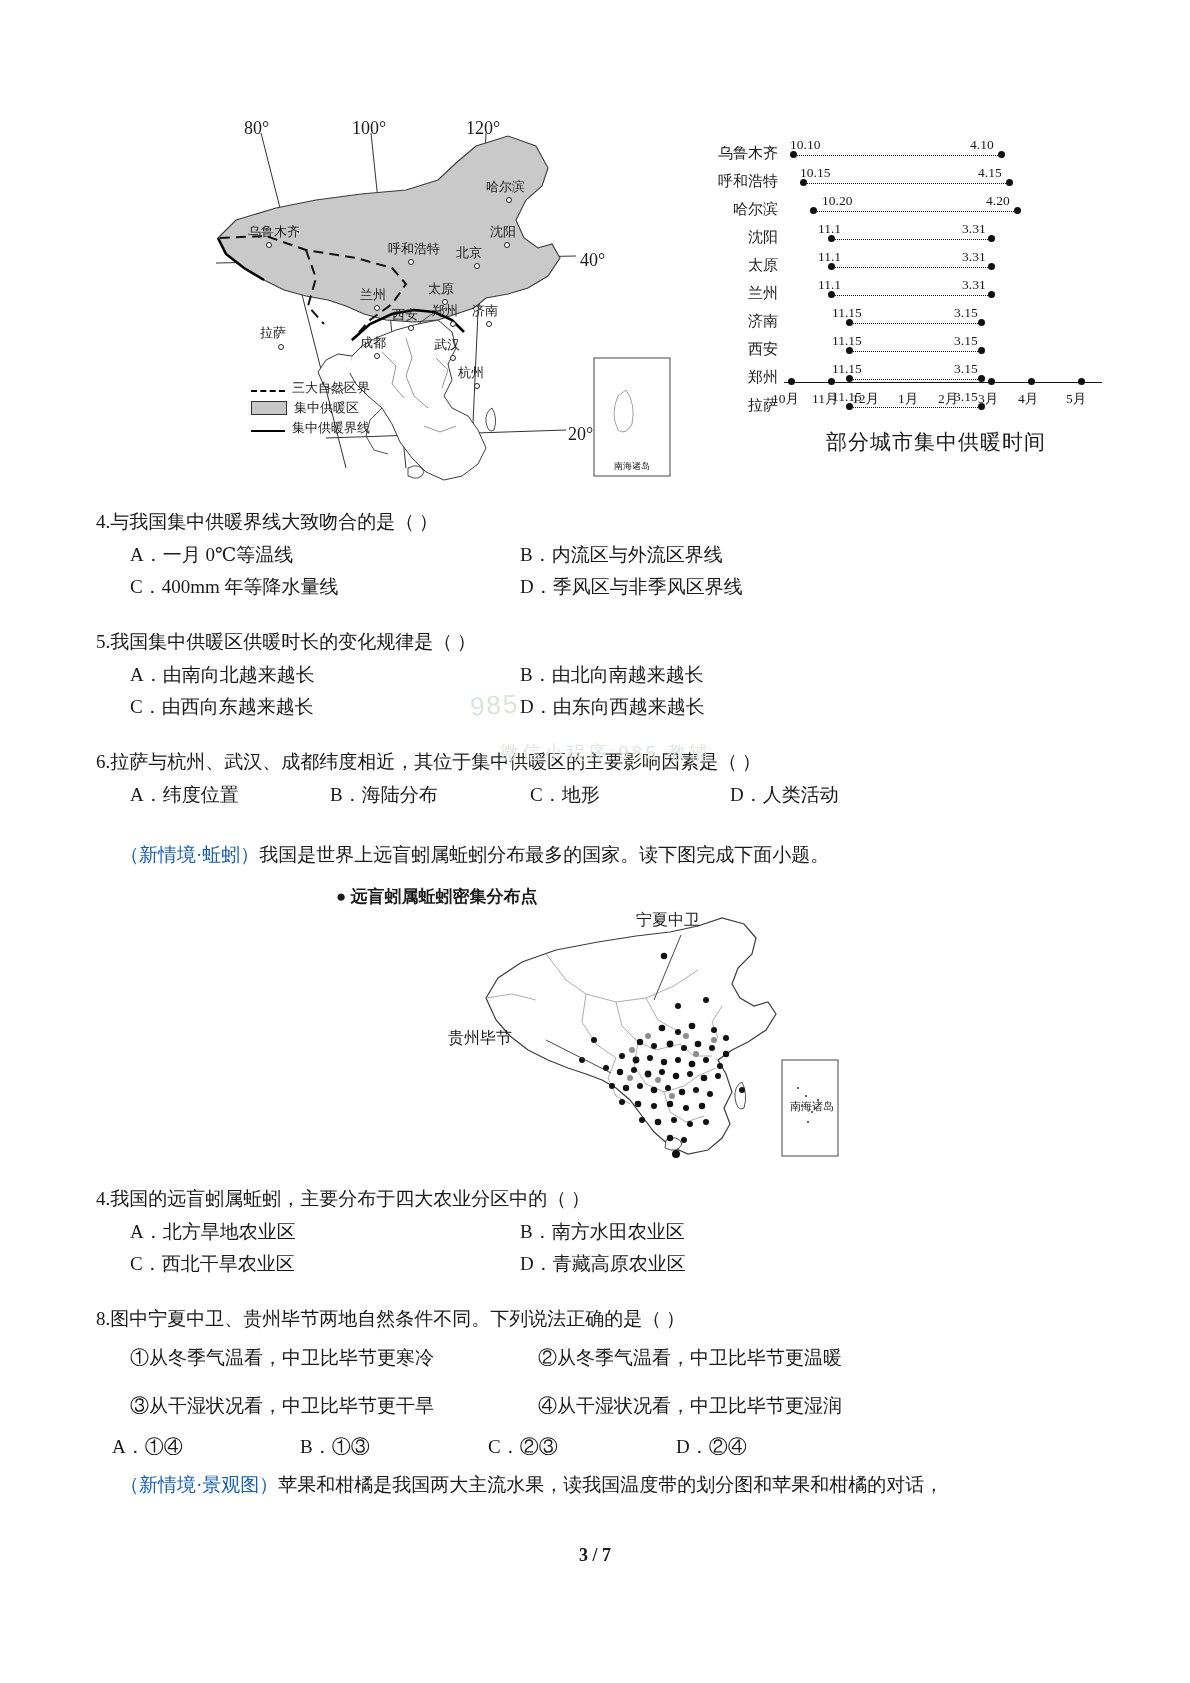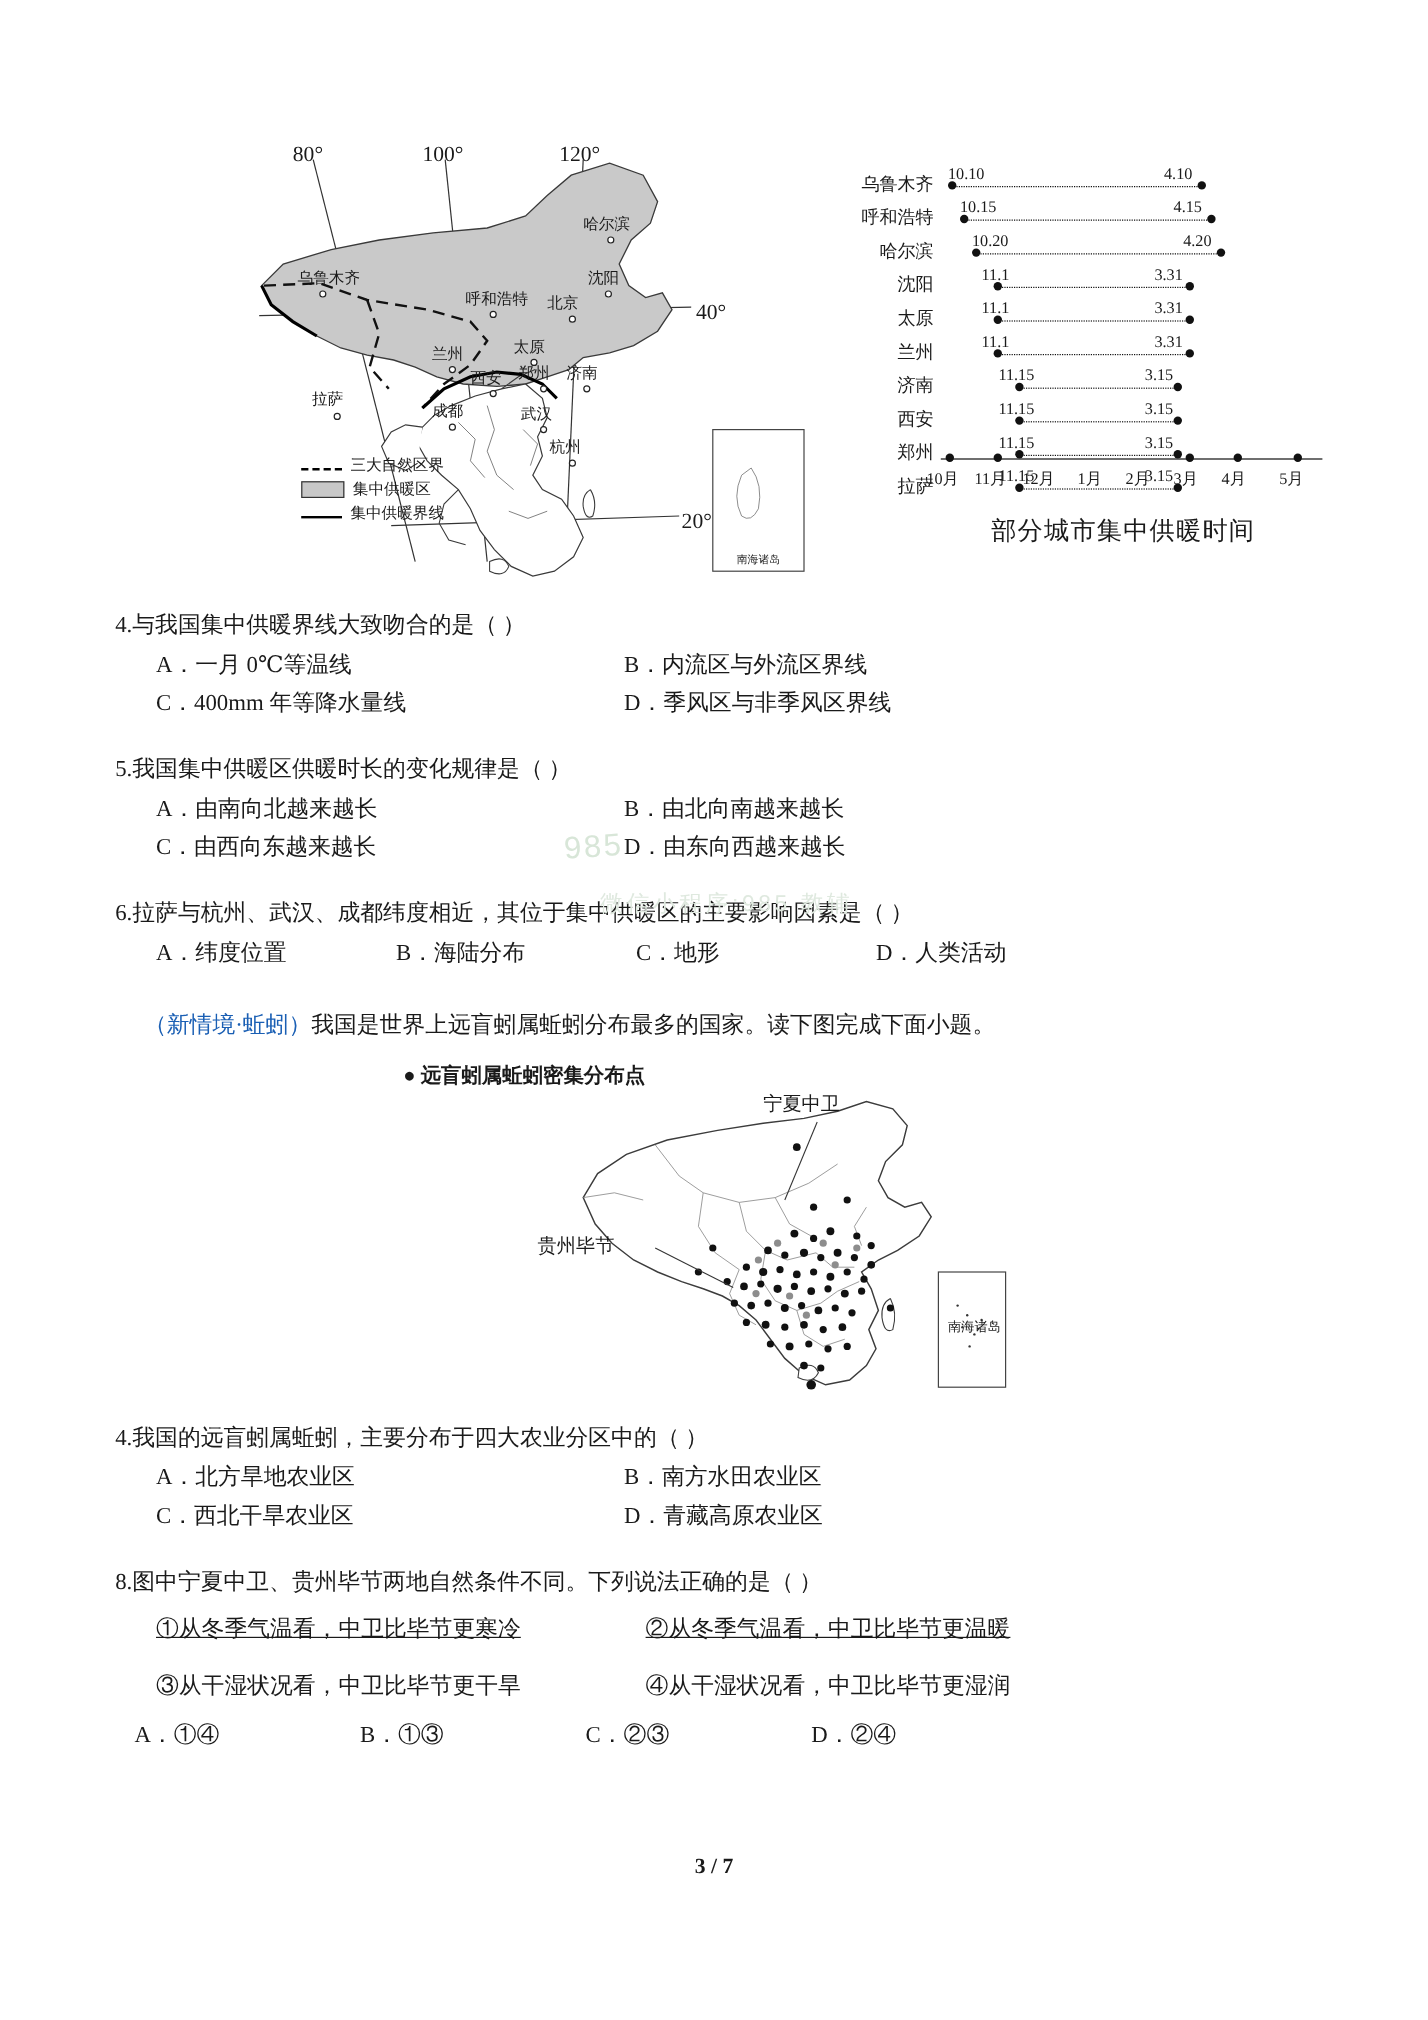--- a/index.html
+++ b/index.html
@@ -200,21 +200,21 @@
           <span class="dot" style="left:300px;"></span>
           <span class="dlab" style="left:94px;">10.15</span>
           <span class="dlab" style="left:272px;">4.15</span>
         </div>
 
         <div class="row" style="top:70px;">
           <span class="city">哈尔滨</span>
           <span class="dot" style="left:104px;"></span>
           <span class="dotline" style="left:108px;width:202px;"></span>
           <span class="dot" style="left:308px;"></span>
-          <span class="dlab" style="left:104px;">10.20</span>
+          <span class="dlab" style="left:116px;">10.20</span>
           <span class="dlab" style="left:280px;">4.20</span>
         </div>
 
         <div class="row" style="top:98px;">
           <span class="city">沈阳</span>
           <span class="dot" style="left:122px;"></span>
           <span class="dotline" style="left:126px;width:158px;"></span>
           <span class="dot" style="left:282px;"></span>
           <span class="dlab" style="left:112px;">11.1</span>
           <span class="dlab" style="left:256px;">3.31</span>
@@ -460,31 +460,34 @@
       <span class="opt">B．南方水田农业区</span>
     </div>
     <div class="opt-row indent">
       <span class="opt" style="width:390px;display:inline-block;">C．西北干旱农业区</span>
       <span class="opt">D．青藏高原农业区</span>
     </div>
   </div>
 
   <div class="q" style="position:absolute;left:96px;top:1305px;width:1010px;">
     <div class="qline">8.图中宁夏中卫、贵州毕节两地自然条件不同。下列说法正确的是（    ）</div>
-    <div class="opt-row indent" style="margin-top:10px;text-decoration:underline;">
+    <div class="opt-row indent" style="margin-top:10px;">
       <span class="opt" style="width:408px;display:inline-block;">①从冬季气温看，中卫比毕节更寒冷</span>
       <span class="opt">②从冬季气温看，中卫比毕节更温暖</span>
     </div>
     <div class="opt-row indent" style="margin-top:20px;">
       <span class="opt" style="width:408px;display:inline-block;">③从干湿状况看，中卫比毕节更干旱</span>
       <span class="opt">④从干湿状况看，中卫比毕节更湿润</span>
     </div>
     <div class="opt-row" style="margin-top:12px;margin-left:16px;">
       <span class="opt" style="width:188px;display:inline-block;">A．①④</span>
       <span class="opt" style="width:188px;display:inline-block;">B．①③</span>
       <span class="opt" style="width:188px;display:inline-block;">C．②③</span>
       <span class="opt">D．②④</span>
     </div>
   </div>
 
+  <div class="prompt" style="position:absolute;left:120px;top:1470px;width:990px;">
+    <span class="blue">（新情境·景观图）</span><span>苹果和柑橘是我国两大主流水果，读我国温度带的划分图和苹果和柑橘的对话，</span>
+  </div>
 
   <div class="footer">3 / 7</div>
 </div>
 
 </body></html>

